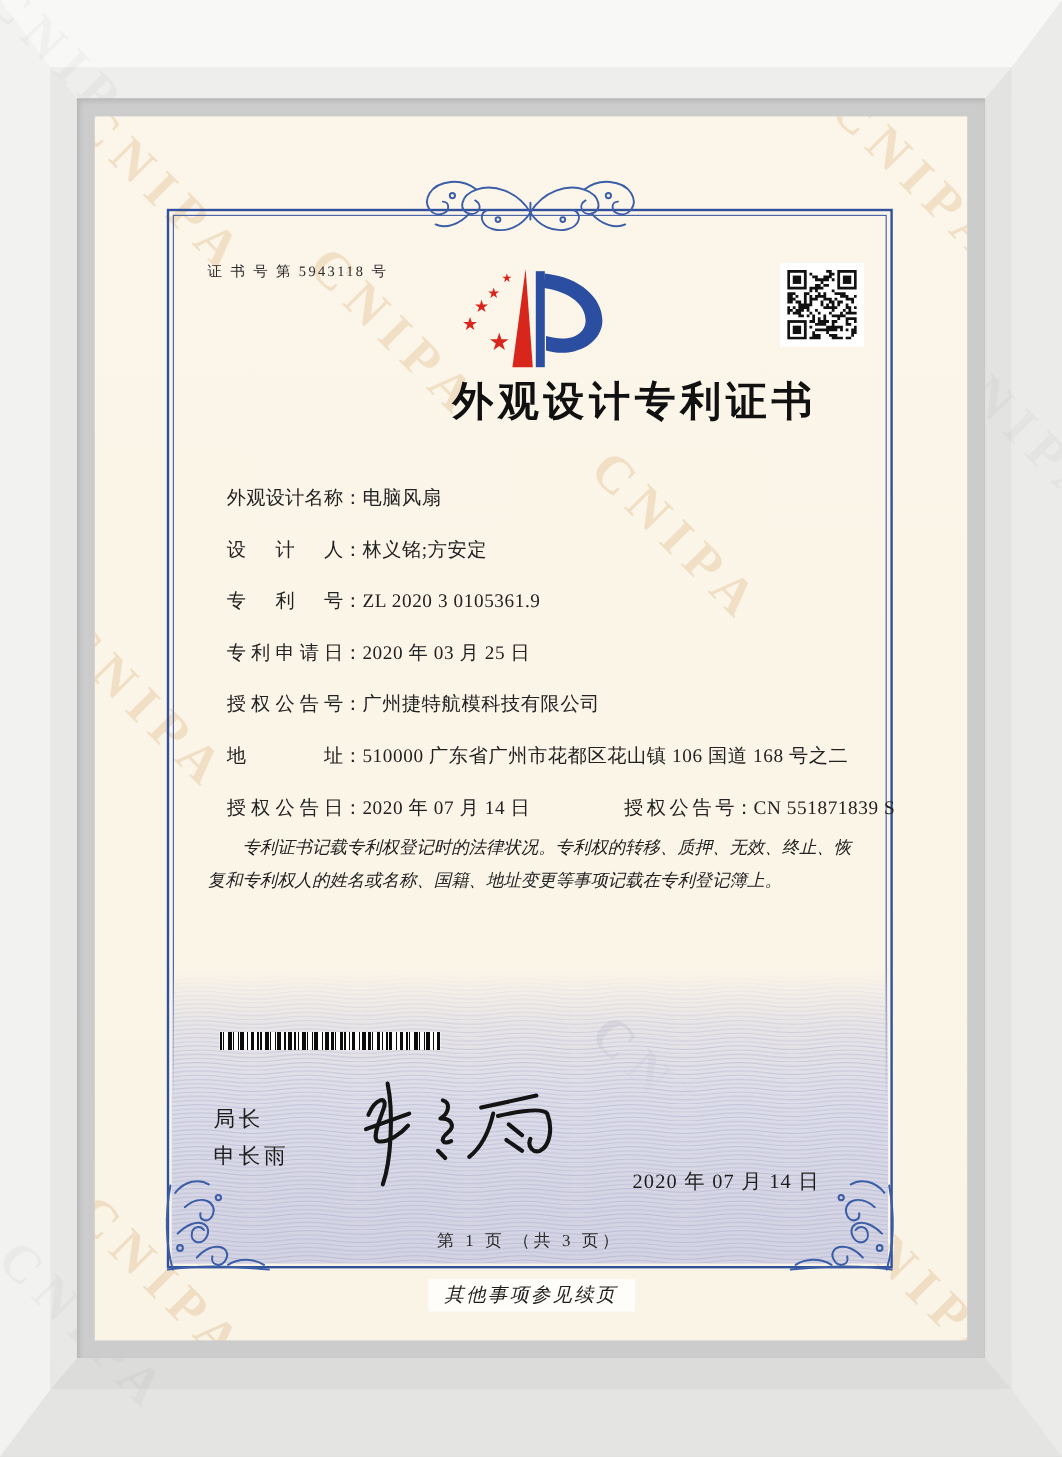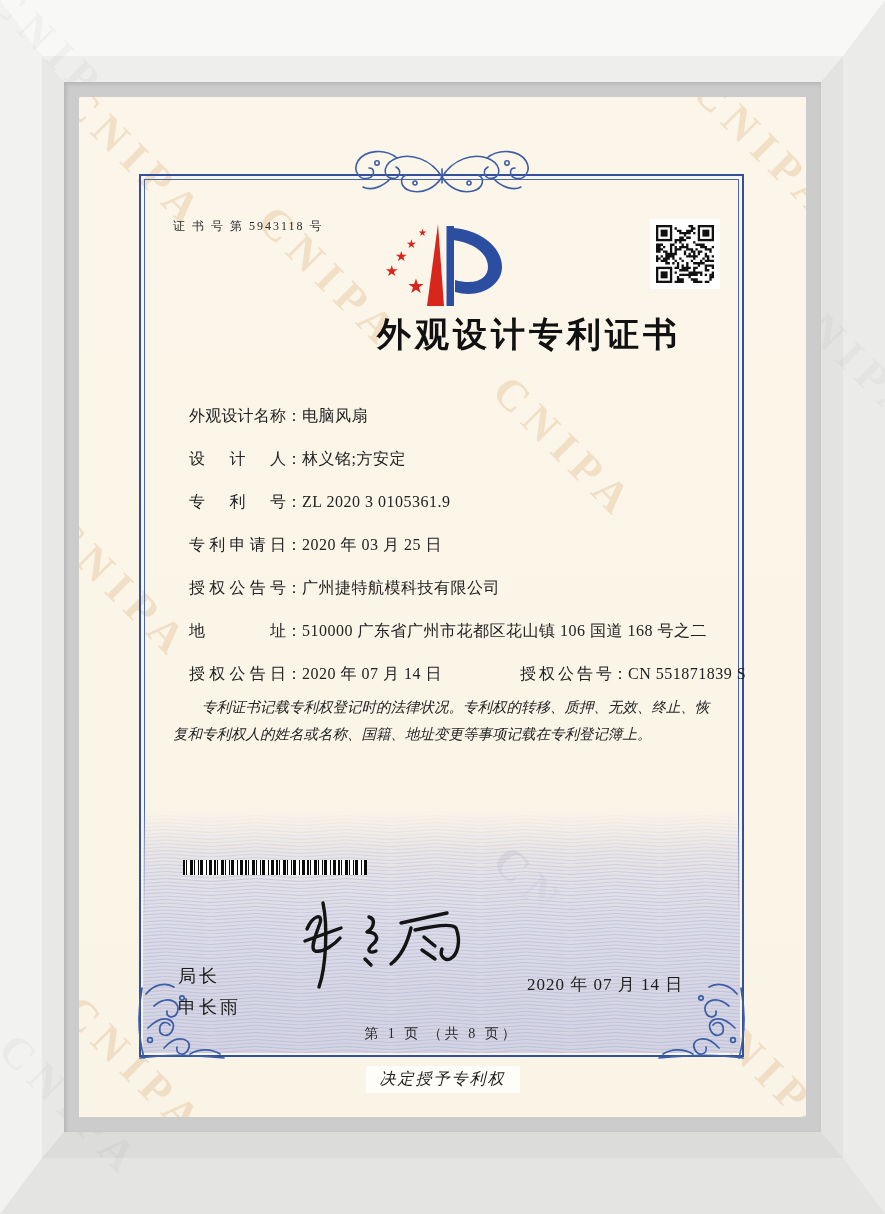--- a/index.html
+++ b/index.html
@@ -55,21 +55,21 @@
   .body-text{position:absolute;left:94px;top:597px;width:541px;font-size:14.5px;line-height:27px;
     color:#222222;font-style:italic;}
   .body-text p{margin:0;text-indent:2em;}
   
   .barcode{position:absolute;left:104px;top:763px;width:184px;height:15px;
     background:repeating-linear-gradient(90deg,#0b0b0b 0 2px,#fdfdfd 2px 3px,#0b0b0b 3px 4px,#fdfdfd 4px 7px,
       #0b0b0b 7px 10px,#fdfdfd 10px 11px,#0b0b0b 11px 12px,#fdfdfd 12px 15px,#0b0b0b 15px 16px,#fdfdfd 16px 17px,
       #0b0b0b 17px 20px,#fdfdfd 20px 23px,#0b0b0b 23px 24px,#fdfdfd 24px 26px,#0b0b0b 26px 29px,#fdfdfd 29px 31px);}
   
   .signer{position:absolute;left:99px;top:820px;font-family:"Liberation Sans","DejaVu Sans",sans-serif;
-    font-size:18px;color:#1c1c1c;line-height:31px;letter-spacing:3px;margin-top:44px;}
+    font-size:18px;color:#1c1c1c;line-height:31px;letter-spacing:3px;}
   .sig-svg{position:absolute;left:198px;top:790px;}
   .issue-date{position:absolute;left:448px;top:876px;font-size:17px;color:#1d1d1d;letter-spacing:1px;}
   
   .page-info{position:absolute;left:60px;top:928px;width:605px;text-align:center;
     font-size:14px;letter-spacing:3px;color:#2a2a2a;}
   .cont-note{position:absolute;left:0;top:969px;width:727px;text-align:center;}
   .cont-note span{display:inline-block;padding:3px 14px;background:rgba(255,255,255,0.8);
     font-size:16px;font-style:italic;letter-spacing:2px;color:#1e1e1e;}
 </style>
 </head>
@@ -230,20 +230,20 @@
         <path d="M88,72 L94,78"></path>
         <path d="M124,36 L170,26"></path>
         <path d="M134,41 C130,58 123,70 114,77"></path>
         <path d="M138,43 C156,39 175,36 179,41 C184,54 181,68 173,72 C168,74 162,69 165,62"></path>
         <path d="M147,50 L158,59"></path>
         <path d="M145,63 L158,72"></path>
       </g>
     </svg>
     <div class="issue-date">2020 年 07 月 14 日</div>
 
-    <div class="page-info">第 1 页 （共 8 页）</div>
+    <div class="page-info">第 1 页 （共 3 页）</div>
 
     <div class="cont-note">
-      <span>决定授予专利权</span>
+      <span>其他事项参见续页</span>
     </div>
 
   </div>
 </div>
 
 </body></html>

